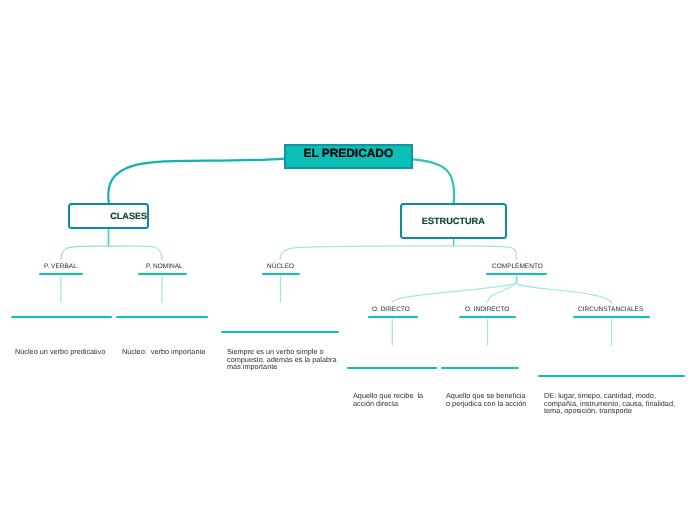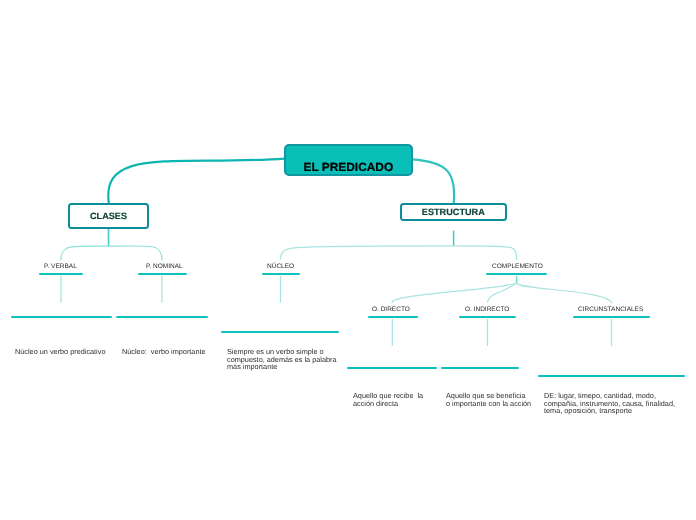--- a/index.html
+++ b/index.html
@@ -6,23 +6,23 @@
   html,body{margin:0;padding:0;}
   body{width:696px;height:520px;background:#ffffff;overflow:hidden;
        font-family:"Liberation Sans",sans-serif;
        -webkit-font-smoothing:antialiased;text-rendering:geometricPrecision;}
   #canvas{position:relative;width:696px;height:520px;}
   svg.links{position:absolute;left:0;top:0;width:696px;height:520px;pointer-events:none;}
 
   .node{position:absolute;box-sizing:border-box;}
 
   .root-box{
-    left:283.7px;top:143.8px;width:129.3px;height:32px;
-    background:#0bbfb9;border:2.3px solid #11959f;border-radius:5px;
-    display:flex;align-items:flex-end;justify-content:center;
+    left:283.7px;top:143.8px;width:129.3px;height:25px;
+    background:#0bbfb9;border:2.3px solid #11959f;border-radius:0;
+    display:flex;align-items:flex-start;justify-content:center;
     color:#000;font-weight:bold;font-size:11.9px;-webkit-text-stroke:0.22px #000;
   }
   .l1-box{
     background:#ffffff;border:2.7px solid #0d8c99;border-radius:3.5px;
     display:flex;align-items:center;justify-content:center;
     color:#0e4438;font-weight:bold;font-size:9.15px;-webkit-text-stroke:0.18px #0e4438;
   }
   .cap{position:absolute;}
   .cap .txt{position:absolute;left:0;top:0;white-space:nowrap;
             color:#2e2e2e;font-size:6.5px;line-height:7px;}
@@ -62,24 +62,24 @@
 
     <path d="M392.3,318.8 L392.3,345.8" stroke="#a8e3e1" stroke-width="1.3"></path>
     <path d="M487.5,318.8 L487.5,345.8" stroke="#a8e3e1" stroke-width="1.3"></path>
     <path d="M611.5,318.8 L611.5,345.8" stroke="#a8e3e1" stroke-width="1.3"></path>
   </svg>
 
   <div class="node root-box">
     <span>EL PREDICADO</span>
   </div>
 
-  <div class="node l1-box" style="left:67.8px;top:202.7px;width:81.4px;height:26.2px;">
+  <div class="node l1-box" style="left:67.8px;top:202.7px;width:81.4px;height:26.2px;justify-content:flex-end;">
     <span>CLASES</span>
   </div>
-  <div class="node l1-box" style="left:399.8px;top:202.7px;width:107px;height:18px;">
+  <div class="node l1-box" style="left:399.8px;top:202.7px;width:107px;height:36px;">
     <span>ESTRUCTURA</span>
   </div>
 
   <div class="cap" style="left:44px;top:263.2px;">
     <span class="txt">P. VERBAL</span>
     <span class="bar" style="left:-5px;top:9.6px;width:44px;"></span>
   </div>
   <div class="cap" style="left:146px;top:263.2px;">
     <span class="txt">P. NOMINAL</span>
     <span class="bar" style="left:-8.5px;top:9.6px;width:49px;"></span>
@@ -120,21 +120,21 @@
 más importante</span>
     <span class="bar" style="left:-6px;top:25.9px;width:118px;"></span>
   </div>
   <div class="leaf" style="left:353px;top:349.2px;">
     <span class="txt">Aquello que recibe  la
 acción directa</span>
     <span class="bar" style="left:-6px;top:17.6px;width:90px;"></span>
   </div>
   <div class="leaf" style="left:446px;top:349.2px;">
     <span class="txt">Aquello que se beneficia
-o importante con la acción</span>
+o perjudica con la acción</span>
     <span class="bar" style="left:-5px;top:17.6px;width:78px;"></span>
   </div>
   <div class="leaf" style="left:544px;top:349.2px;">
     <span class="txt">DE: lugar, timepo, cantidad, modo,
 compañía, instrumento, causa, finalidad,
 tema, oposición, transporte</span>
     <span class="bar" style="left:-6px;top:25.9px;width:147px;"></span>
   </div>
 </div>
 

